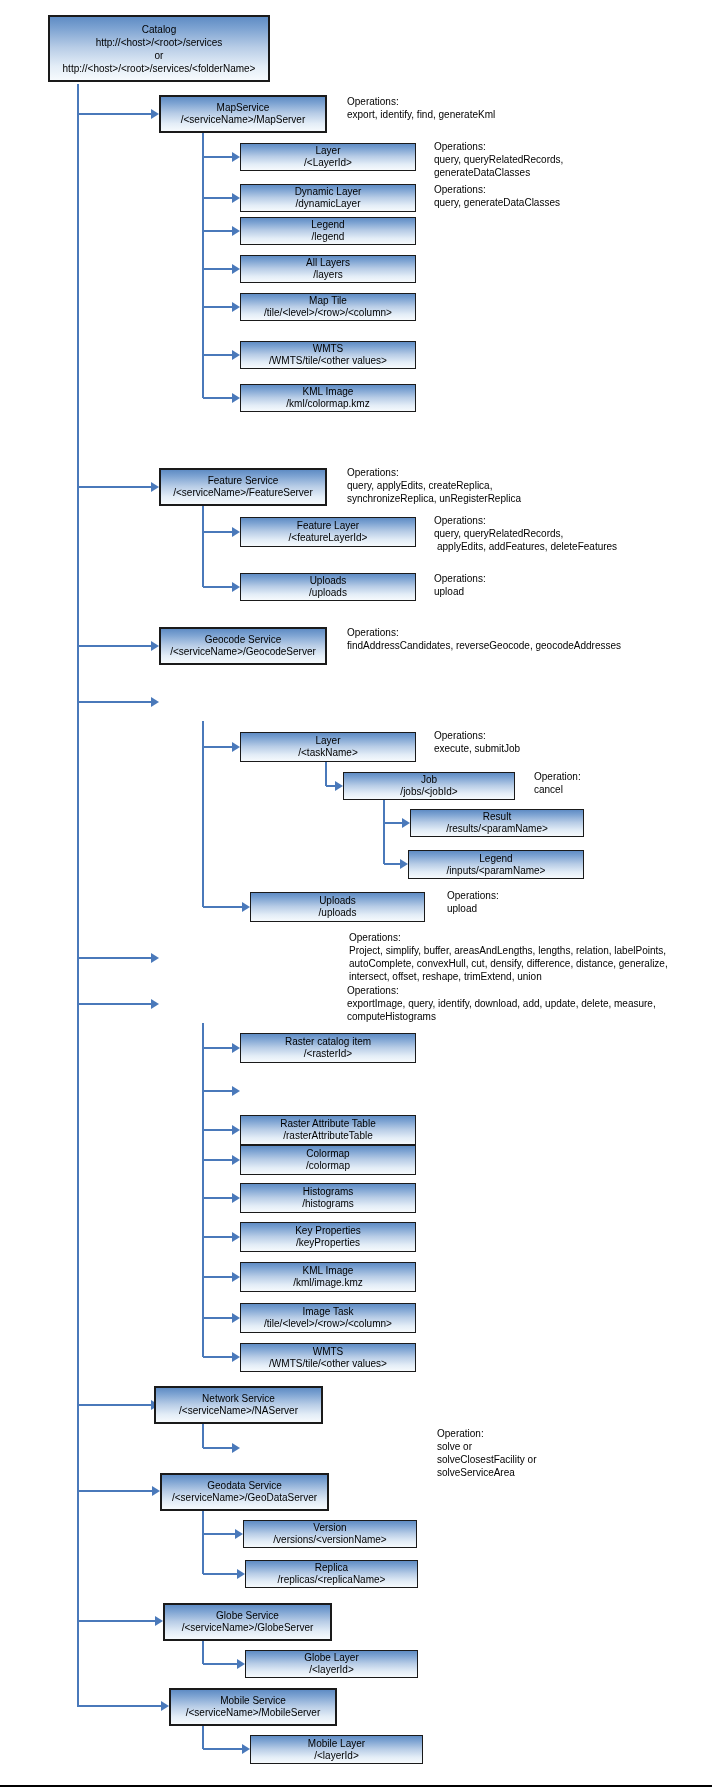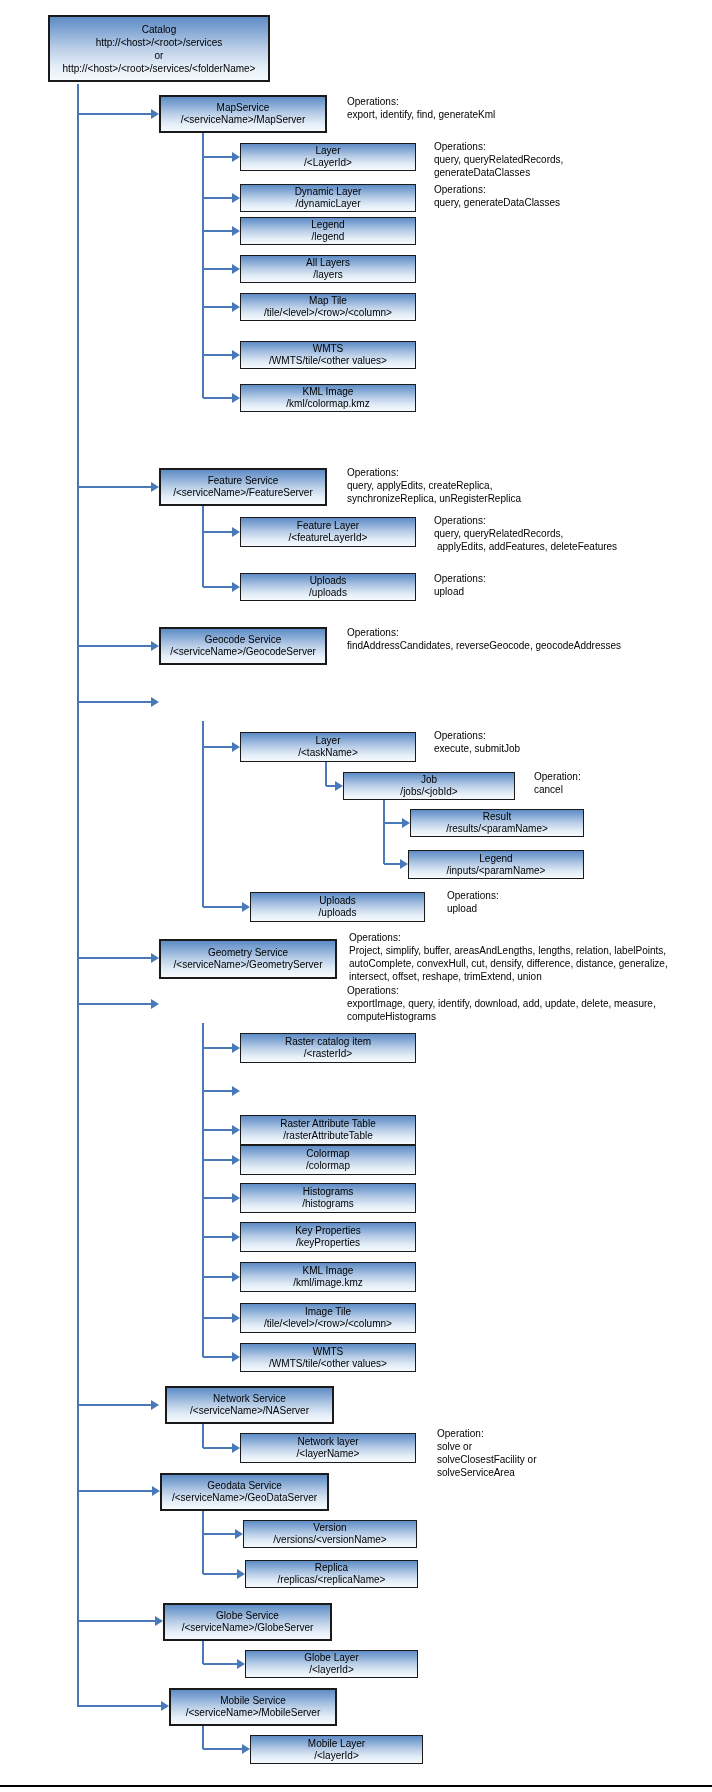--- a/index.html
+++ b/index.html
@@ -128,25 +128,21 @@
       <div>/&lt;serviceName&gt;/MapServer</div>
     </div>
   <div class="box lv1" style="left:159px;top:468px;width:168px;height:38px">
       <div>Feature Service</div>
       <div>/&lt;serviceName&gt;/FeatureServer</div>
     </div>
   <div class="box lv1" style="left:159px;top:627px;width:168px;height:38px">
       <div>Geocode Service</div>
       <div>/&lt;serviceName&gt;/GeocodeServer</div>
     </div>
-  <div class="box lv1" style="left:159px;top:939px;width:178px;height:40px">
-      <div>Geometry Service</div>
-      <div>/&lt;serviceName&gt;/GeometryServer</div>
-    </div>
-  <div class="box lv1" style="left:165px;top:1386px;width:169px;height:38px">
+  <div class="box lv1" style="left:154px;top:1386px;width:169px;height:38px">
       <div>Network Service</div>
       <div>/&lt;serviceName&gt;/NAServer</div>
     </div>
   <div class="box lv1" style="left:160px;top:1473px;width:169px;height:38px">
       <div>Geodata Service</div>
       <div>/&lt;serviceName&gt;/GeoDataServer</div>
     </div>
   <div class="box lv1" style="left:163px;top:1603px;width:169px;height:38px">
       <div>Globe Service</div>
       <div>/&lt;serviceName&gt;/GlobeServer</div>
@@ -237,32 +233,28 @@
     </div>
   <div class="box" style="left:240px;top:1222px;width:176px;height:30px">
       <div>Key Properties</div>
       <div>/keyProperties</div>
     </div>
   <div class="box" style="left:240px;top:1262px;width:176px;height:30px">
       <div>KML Image</div>
       <div>/kml/image.kmz</div>
     </div>
   <div class="box" style="left:240px;top:1303px;width:176px;height:30px">
-      <div>Image Tile</div>
+      <div>Image Task</div>
       <div>/tile/&lt;level&gt;/&lt;row&gt;/&lt;column&gt;</div>
     </div>
   <div class="box" style="left:240px;top:1343px;width:176px;height:29px">
       <div>WMTS</div>
       <div>/WMTS/tile/&lt;other values&gt;</div>
     </div>
 
-  <div class="box" style="left:240px;top:1433px;width:176px;height:30px">
-      <div>Network layer</div>
-      <div>/&lt;layerName&gt;</div>
-    </div>
   <div class="box" style="left:243px;top:1520px;width:174px;height:28px">
       <div>Version</div>
       <div>/versions/&lt;versionName&gt;</div>
     </div>
   <div class="box" style="left:245px;top:1560px;width:173px;height:28px">
       <div>Replica</div>
       <div>/replicas/&lt;replicaName&gt;</div>
     </div>
   <div class="box" style="left:245px;top:1650px;width:173px;height:28px">
       <div>Globe Layer</div>

